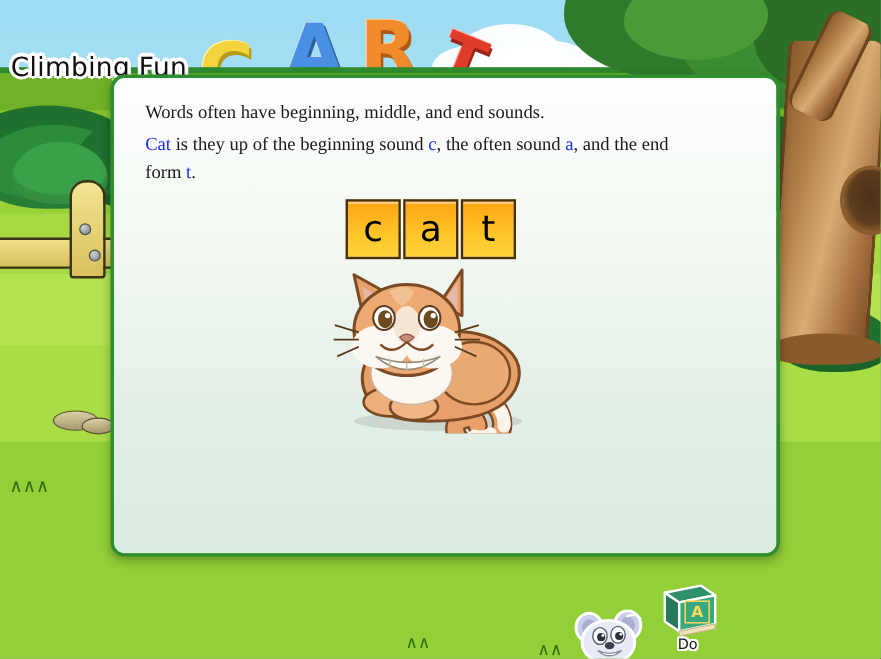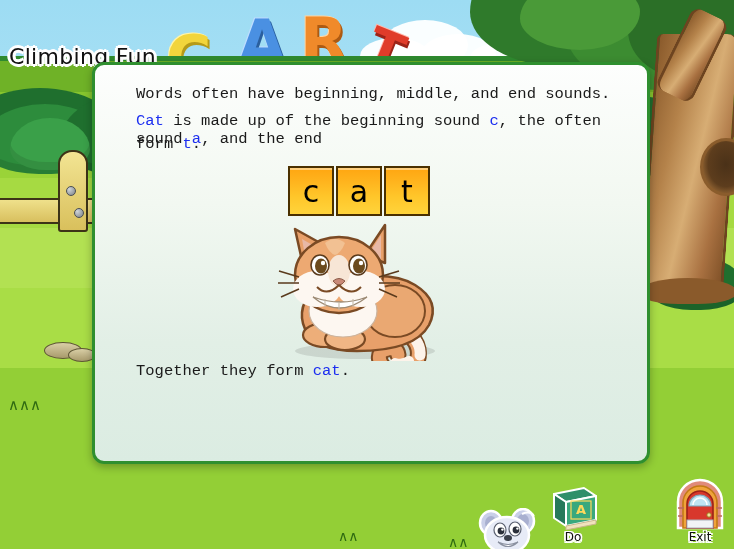--- a/index.html
+++ b/index.html
@@ -45,21 +45,21 @@
          text-shadow:-2px 0 #fff,2px 0 #fff,0 -2px #fff,0 2px #fff,
                      -2px -2px #fff,2px -2px #fff,-2px 2px #fff,2px 2px #fff,
                      -3px 0 #fff,3px 0 #fff,0 3px #fff,0 -3px #fff;margin-top:30px;}
 
   
   #dialog{position:absolute;left:92px;top:62px;width:552px;height:396px;
           background:linear-gradient(#fdfefd 0%,#f2f8f1 35%,#e2efe6 70%,#dbece2 100%);
           border:3px solid #2f8f2f;border-radius:12px;
           box-shadow:0 3px 8px rgba(0,0,0,.28);}
   .dlg-line{position:absolute;left:26px;color:#1a1a1a;font-size:15.5px;
-            font-family:Liberation Mono, monospace;margin-left:15px;}
+            font-family:Liberation Serif, serif;}
   .blue{color:#1c2ef0;}
 
   
   #tiles{position:absolute;left:193px;top:101px;display:flex;}
   .tile{width:42px;height:46px;margin-right:2px;
         background:linear-gradient(#ffa611 0%,#ffb31d 28%,#ffc62a 62%,#ffd43b 100%);
         border:2px solid #4a3000;display:flex;align-items:center;justify-content:center;
         font-size:30px;color:#000;font-family:"DejaVu Sans",sans-serif;
         box-shadow:inset 0 2px 0 rgba(255,255,255,.45);}
 
@@ -146,21 +146,21 @@
   <div style="position:absolute;left:448px;top:534px;font-size:14px;color:#2f6b12;font-family:'DejaVu Sans',sans-serif;">∧∧</div>
   <div style="position:absolute;left:338px;top:528px;font-size:14px;color:#2f6b12;font-family:'DejaVu Sans',sans-serif;">∧∧</div>
 
   <div id="title">Climbing Fun</div>
 
   <div id="dialog">
 
     <div class="dlg-line" style="top:20px;">Words often have beginning, middle, and end sounds.</div>
 
     <div class="dlg-line" style="top:47px;right:20px;">
-      <span class="blue">Cat</span><span> is made up of the beginning sound </span><span class="blue">c</span><span>, the often sound </span><span class="blue">a</span><span>, and the end</span>
+      <span class="blue">Cat</span><span> is they up of the beginning sound </span><span class="blue">c</span><span>, the often sound </span><span class="blue">a</span><span>, and the end</span>
     </div>
 
     <div class="dlg-line" style="top:70px;">
       <span>form </span><span class="blue">t</span><span>.</span>
     </div>
 
     <div id="tiles">
       <div class="tile">c</div>
       <div class="tile">a</div>
       <div class="tile">t</div>
@@ -208,23 +208,20 @@
         <path d="M66 66 q12 12 22 2" fill="none" stroke="#7a4a24" stroke-width="2"></path>
 
         <path d="M40 78 q26 22 54 0 q-26 10 -54 0z" fill="#fff" stroke="#9c8a74" stroke-width="1.3"></path>
         <path d="M52 80 v8 M66 83 v8 M80 80 v8" stroke="#c8bba8" stroke-width="1.1"></path>
 
         <path d="M26 58 L6 52 M26 64 L5 64 M26 70 L8 78" stroke="#5a3a1c" stroke-width="1.5" fill="none"></path>
         <path d="M106 58 L126 52 M106 64 L127 64 M106 70 L124 78" stroke="#5a3a1c" stroke-width="1.5" fill="none"></path>
       </svg>
     </div>
 
-    <div class="dlg-line" style="top:297px;">
-      <span>Together they form </span><span class="blue">cat</span><span>.</span>
-    </div>
 
   </div>
 
 
   <div class="tool" style="left:478px;top:508px;width:60px;">
     <div style="height:46px;">
       <svg viewBox="0 0 60 46" width="60" height="46">
         <ellipse cx="13" cy="15" rx="11" ry="12" fill="#c9cfe8" stroke="#fff" stroke-width="2.5"></ellipse>
         <ellipse cx="45" cy="13" rx="11" ry="12" fill="#c9cfe8" stroke="#fff" stroke-width="2.5"></ellipse>
         <ellipse cx="13" cy="15" rx="6" ry="7" fill="#a9b0d0"></ellipse>
@@ -251,29 +248,14 @@
         <path d="M8 10 L20 18 L20 42 L8 34 z" fill="#27795a" stroke="#fff" stroke-width="2" stroke-linejoin="round"></path>
         <path d="M20 18 L50 12 L50 36 L20 42 z" fill="#3aa87d" stroke="#fff" stroke-width="2" stroke-linejoin="round"></path>
         <path d="M20 42 L50 36 L50 40 L20 46 z" fill="#f0e2bd" stroke="#c9b68c" stroke-width="1"></path>
         <text x="35" y="30" font-family="DejaVu Sans, sans-serif" font-size="13" font-weight="bold" fill="#ffd95c" text-anchor="middle">A</text>
         <rect x="25" y="17" width="20" height="18" fill="none" stroke="#ffd95c" stroke-width="1.2"></rect>
       </svg>
     </div>
     <div class="lbl">Do</div>
   </div>
 
-  <div class="tool" style="left:672px;top:478px;width:56px;">
-    <div style="height:52px;">
-      <svg viewBox="0 0 56 52" width="56" height="52">
-        <path d="M6 50 L6 24 a22 22 0 0 1 44 0 L50 50 z" fill="#e08a7a" stroke="#fff" stroke-width="2.5"></path>
-        <path d="M11 50 L11 25 a17 17 0 0 1 34 0 L45 50 z" fill="#f0a33a" stroke="#c47a14" stroke-width="1.6"></path>
-        <path d="M15 50 L15 26 a13 13 0 0 1 26 0 L41 50 z" fill="#d8382c" stroke="#9c2118" stroke-width="1.6"></path>
-        <path d="M17 28 a11 11 0 0 1 22 0 z" fill="#bfe4f2" stroke="#7fa8bb" stroke-width="1.2"></path>
-        <path d="M21 27 a7 7 0 0 1 14 0" fill="none" stroke="#fff" stroke-width="1.6"></path>
-        <rect x="15" y="42" width="26" height="8" fill="#f2f4f6" stroke="#a8b0b8" stroke-width="1"></rect>
-        <circle cx="37" cy="37" r="2.2" fill="#f7e2a0" stroke="#9c7a1c" stroke-width="1"></circle>
-        <path d="M6 30 h6 M44 30 h6 M6 38 h5 M45 38 h5" stroke="#b96a5c" stroke-width="1.4"></path>
-      </svg>
-    </div>
-    <div class="lbl">Exit</div>
-  </div>
 
 </div>
 
 </body></html>

